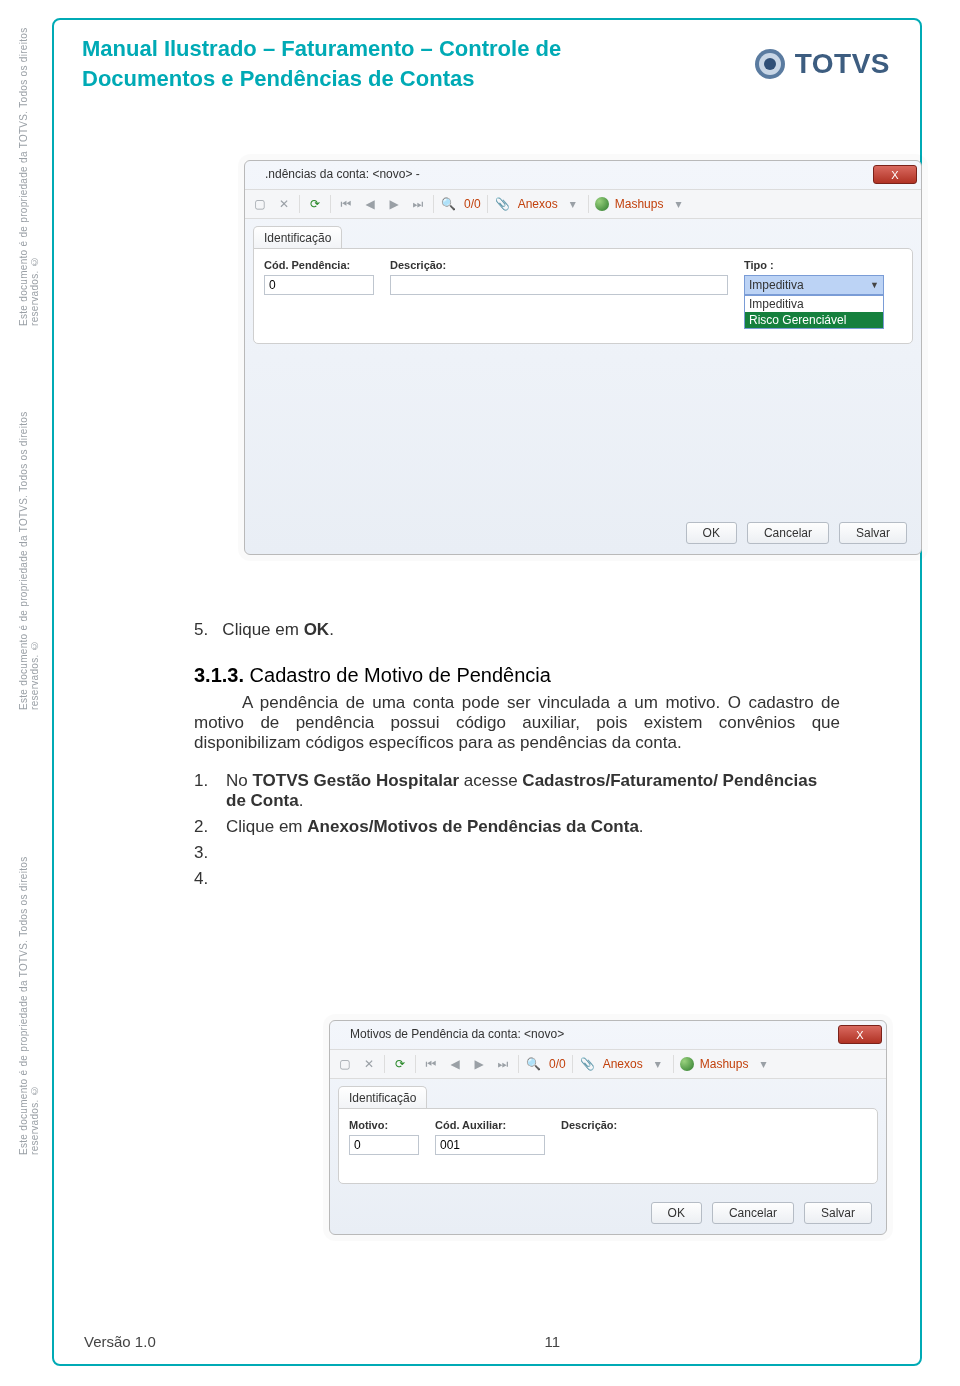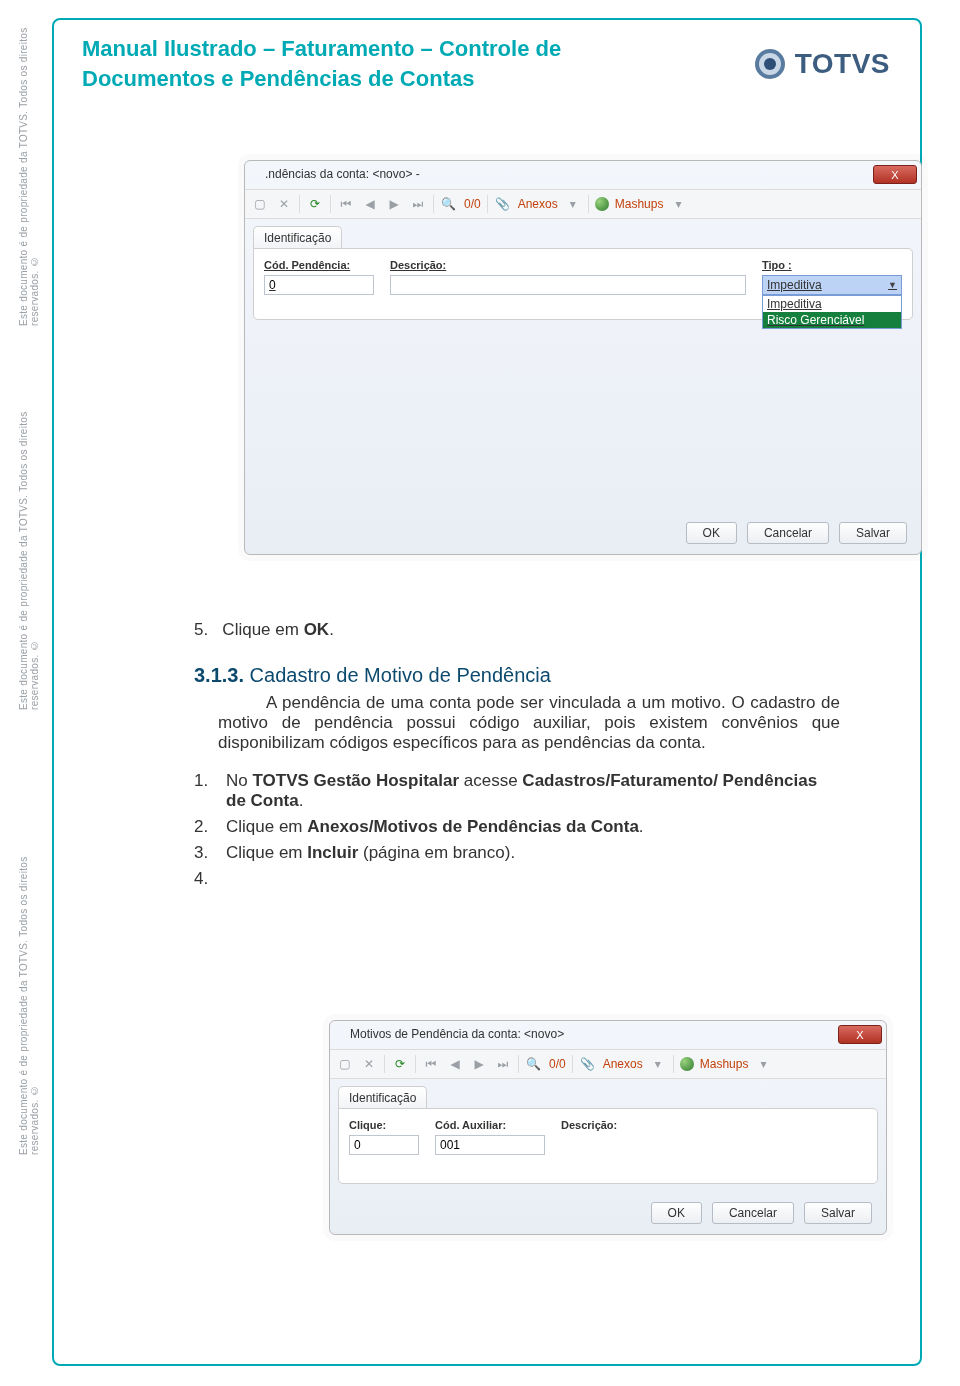--- a/index.html
+++ b/index.html
@@ -111,24 +111,23 @@
     background: linear-gradient(#fff,#f1f3f6);
     font-size: 12px;
     position: relative;
     top: 1px;
   }
   .form-area {
     margin: 0 8px 8px 8px;
     border: 1px solid #cfcfcf;
     border-radius: 0 5px 5px 5px;
     background: #fff;
-    padding: 10px 10px 12px 10px;
-    height: 72px;
-    position: relative;
-    text-decoration: underline;
+    padding: 10px 28px 12px 10px;
+    height: 96px;
+    position: relative;
   }
   .fa-row { display:flex; gap:16px; }
   .fa-col { display:flex; flex-direction:column; }
   .fa-lbl { font-size:11px; font-weight:bold; color:#333; margin-bottom:4px; }
   .fa-input {
     border:1px solid #bfc6cf; background:#fff; height:20px;
     font-size:12px; padding:2px 4px;
   }
   .tipo-box {
     width: 140px;
@@ -155,23 +154,23 @@
     background: linear-gradient(#fefefe,#eceff3);
     border-radius:3px;
     font-size:12px;
     padding: 3px 16px;
     color:#333;
   }
   .body-text {
     position:absolute; top: 600px; left: 140px; right: 80px;
   }
   .plain { font-size: 17px; margin-bottom: 6px; }
-  .sec-num { color:#0c4a6e; font-size:20px; font-weight:normal; margin: 24px 0 6px 0; }
+  .sec-num { color:#000000; font-size:20px; font-weight:normal; margin: 24px 0 6px 0; }
   .sec-num .n { font-weight:bold; }
-  .para { font-size:17px; text-align: justify; margin-bottom: 18px; margin-left: 24px; }
+  .para { font-size:17px; text-align: justify; margin-bottom: 18px; }
   .list { font-size:17px; }
   .list li { margin-bottom: 6px; list-style: none; display:flex; gap:10px; }
   .list li .num { min-width:22px; }
   .bold { font-weight:bold; }
 
   .screenshot-holder2 {
     position: absolute;
     top: 1000px;
     left: 275px;
     width: 558px;
@@ -305,23 +304,20 @@
         </span>
       </li>
       <li>
         <span class="num">2.</span>
         <span>
           <span>Clique em </span><span class="bold">Anexos/Motivos de Pendências da Conta</span><span>.</span>
         </span>
       </li>
       <li>
         <span class="num">3.</span>
-        <span>
-          <span>Clique em </span><span class="bold">Incluir</span><span> (página em branco).</span>
-        </span>
       </li>
       <li>
         <span class="num">4.</span>
       </li>
     </ul>
   </div>
 
   <div class="screenshot-holder2">
     <div class="win win2">
       <div class="win-title">
@@ -349,34 +345,38 @@
         <span class="tb-icon">▾</span>
         <span class="tb-sep"></span>
         <span class="tb-globe"></span>
         <span class="tb-txt">Mashups</span>
         <span class="tb-icon">▾</span>
       </div>
       <div class="tab">Identificação</div>
       <div class="form-area2">
         <div class="fa-row">
           <div class="fa-col" style="width:70px">
-            <span class="fa-ll fa-lbl">Clique:</span>
+            <span class="fa-ll fa-lbl">Motivo:</span>
             <input class="fa-input" value="0" style="">
           </div>
           <div class="fa-col" style="width:110px">
             <span class="fa-lbl">Cód. Auxiliar:</span>
             <input class="fa-input" value="001" style="">
           </div>
           <div class="fa-col" style="flex:1">
             <span class="fa-lbl">Descrição:</span>
           </div>
         </div>
       </div>
       <div class="win-buttons">
         <button class="btn">OK</button>
         <button class="btn">Cancelar</button>
         <button class="btn">Salvar</button>
       </div>
     </div>
   </div>
 
+  <div class="footer">
+    <span>Versão 1.0</span>
+    <span style="margin-right:330px">11</span>
+  </div>
 
 </div>
 
 </body></html>

